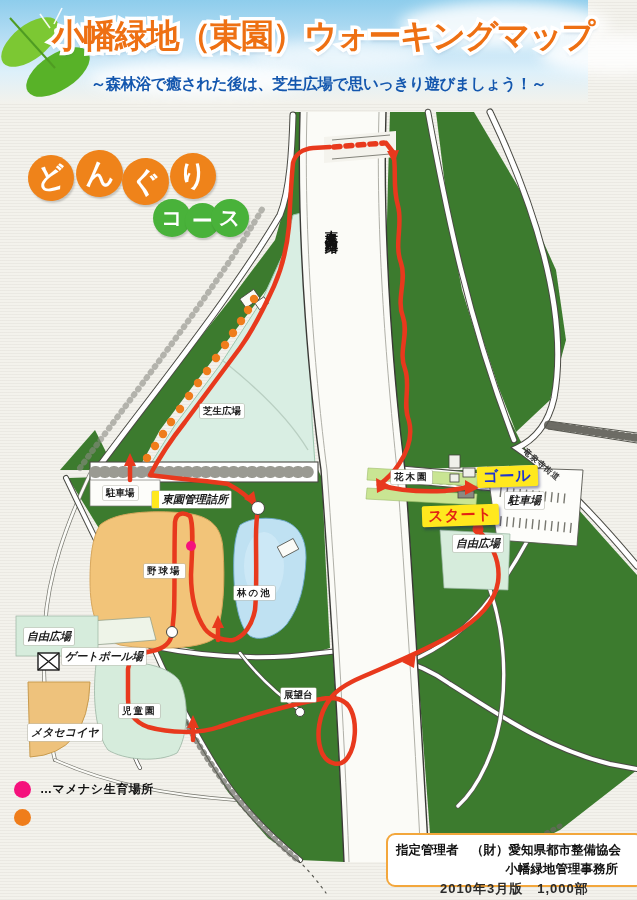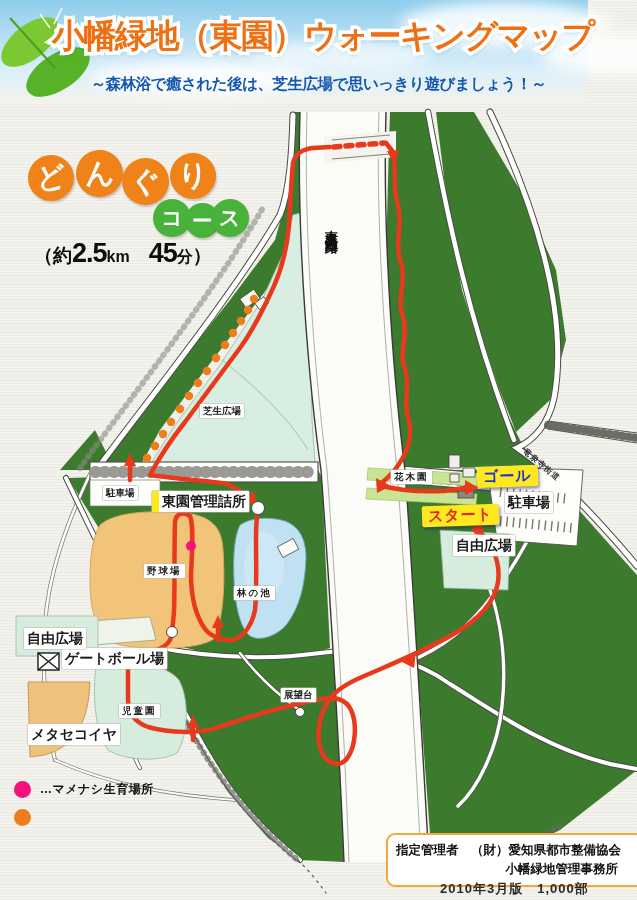--- a/index.html
+++ b/index.html
@@ -28,21 +28,21 @@
   .c-or{background:#ef831a;}
   .c-gr{background:#49b23a;}
   #course-info{position:absolute;left:34px;top:238px;color:#0d0d0d;font-weight:bold;white-space:nowrap;}
   #course-info .paren{font-size:19px;}
   #course-info .big{font-size:27px;letter-spacing:-1px;}
   #course-info .small{font-size:16px;}
   
   .mlabel{position:absolute;background:#fff;padding:0 3px;font-size:9.5px;font-weight:bold;
        color:#1b1b1b;line-height:1.5;white-space:nowrap;border-radius:1px;
        box-shadow:0 0 0 .6px #b9b9b0;}
-  .mlabel.sm{font-size:14px;}
+  .mlabel.sm{font-size:11px;font-style:italic;}
   .vlabel{position:absolute;writing-mode:vertical-rl;font-size:13.5px;font-weight:bold;
        letter-spacing:2px;color:#111;background:transparent;}
   .badge{position:absolute;background:#ffe81e;font-weight:900;font-size:15px;padding:1px 6px;
        letter-spacing:1px;box-shadow:1.5px 2.5px 3px rgba(25,25,90,.45);border-radius:2px;white-space:nowrap;}
   .badge.goal{color:#1f35cf;transform:rotate(-2deg);}
   .badge.start{color:#e22414;transform:rotate(-2deg);}
   .rot-road{position:absolute;font-size:8px;font-weight:bold;color:#333;transform-origin:0 0;
        transform:rotate(40deg);letter-spacing:1px;background:transparent;}
   .office-tag{border-left:7px solid #ffe81e;padding-left:3px;}
   
@@ -276,23 +276,20 @@
   <div class="badge start" style="left:422px;top:505px;">スタート</div>
 
   <div class="cballoon c-or" style="left:28px;top:155px;width:46px;height:46px;font-size:29px;transform:rotate(-8deg);">ど</div>
   <div class="cballoon c-or" style="left:76px;top:150px;width:47px;height:47px;font-size:29px;transform:rotate(-3deg);">ん</div>
   <div class="cballoon c-or" style="left:122px;top:158px;width:47px;height:47px;font-size:29px;transform:rotate(4deg);">ぐ</div>
   <div class="cballoon c-or" style="left:170px;top:153px;width:46px;height:46px;font-size:29px;transform:rotate(-2deg);">り</div>
   <div class="cballoon c-gr" style="left:153px;top:199px;width:38px;height:38px;font-size:21px;">コ</div>
   <div class="cballoon c-gr" style="left:185px;top:203px;width:35px;height:35px;font-size:21px;">ー</div>
   <div class="cballoon c-gr" style="left:211px;top:199px;width:38px;height:38px;font-size:21px;transform:rotate(4deg);">ス</div>
 
-  <div id="course-info">
-    <span class="paren">（約</span><span class="big">2.5</span><span class="small">km</span><span class="paren">　</span><span class="big">45</span><span class="small">分</span><span class="paren">）</span>
-  </div>
 
   <div class="legend-row" style="left:14px;top:781px;">
     <div class="legend-dot" style="background:#f5117c;"></div>
     <div class="legend-text">…マメナシ生育場所</div>
   </div>
   <div class="legend-row" style="left:14px;top:809px;">
     <div class="legend-dot" style="background:#ef7d1b;"></div>
   </div>
 
   <div id="footer-box">

